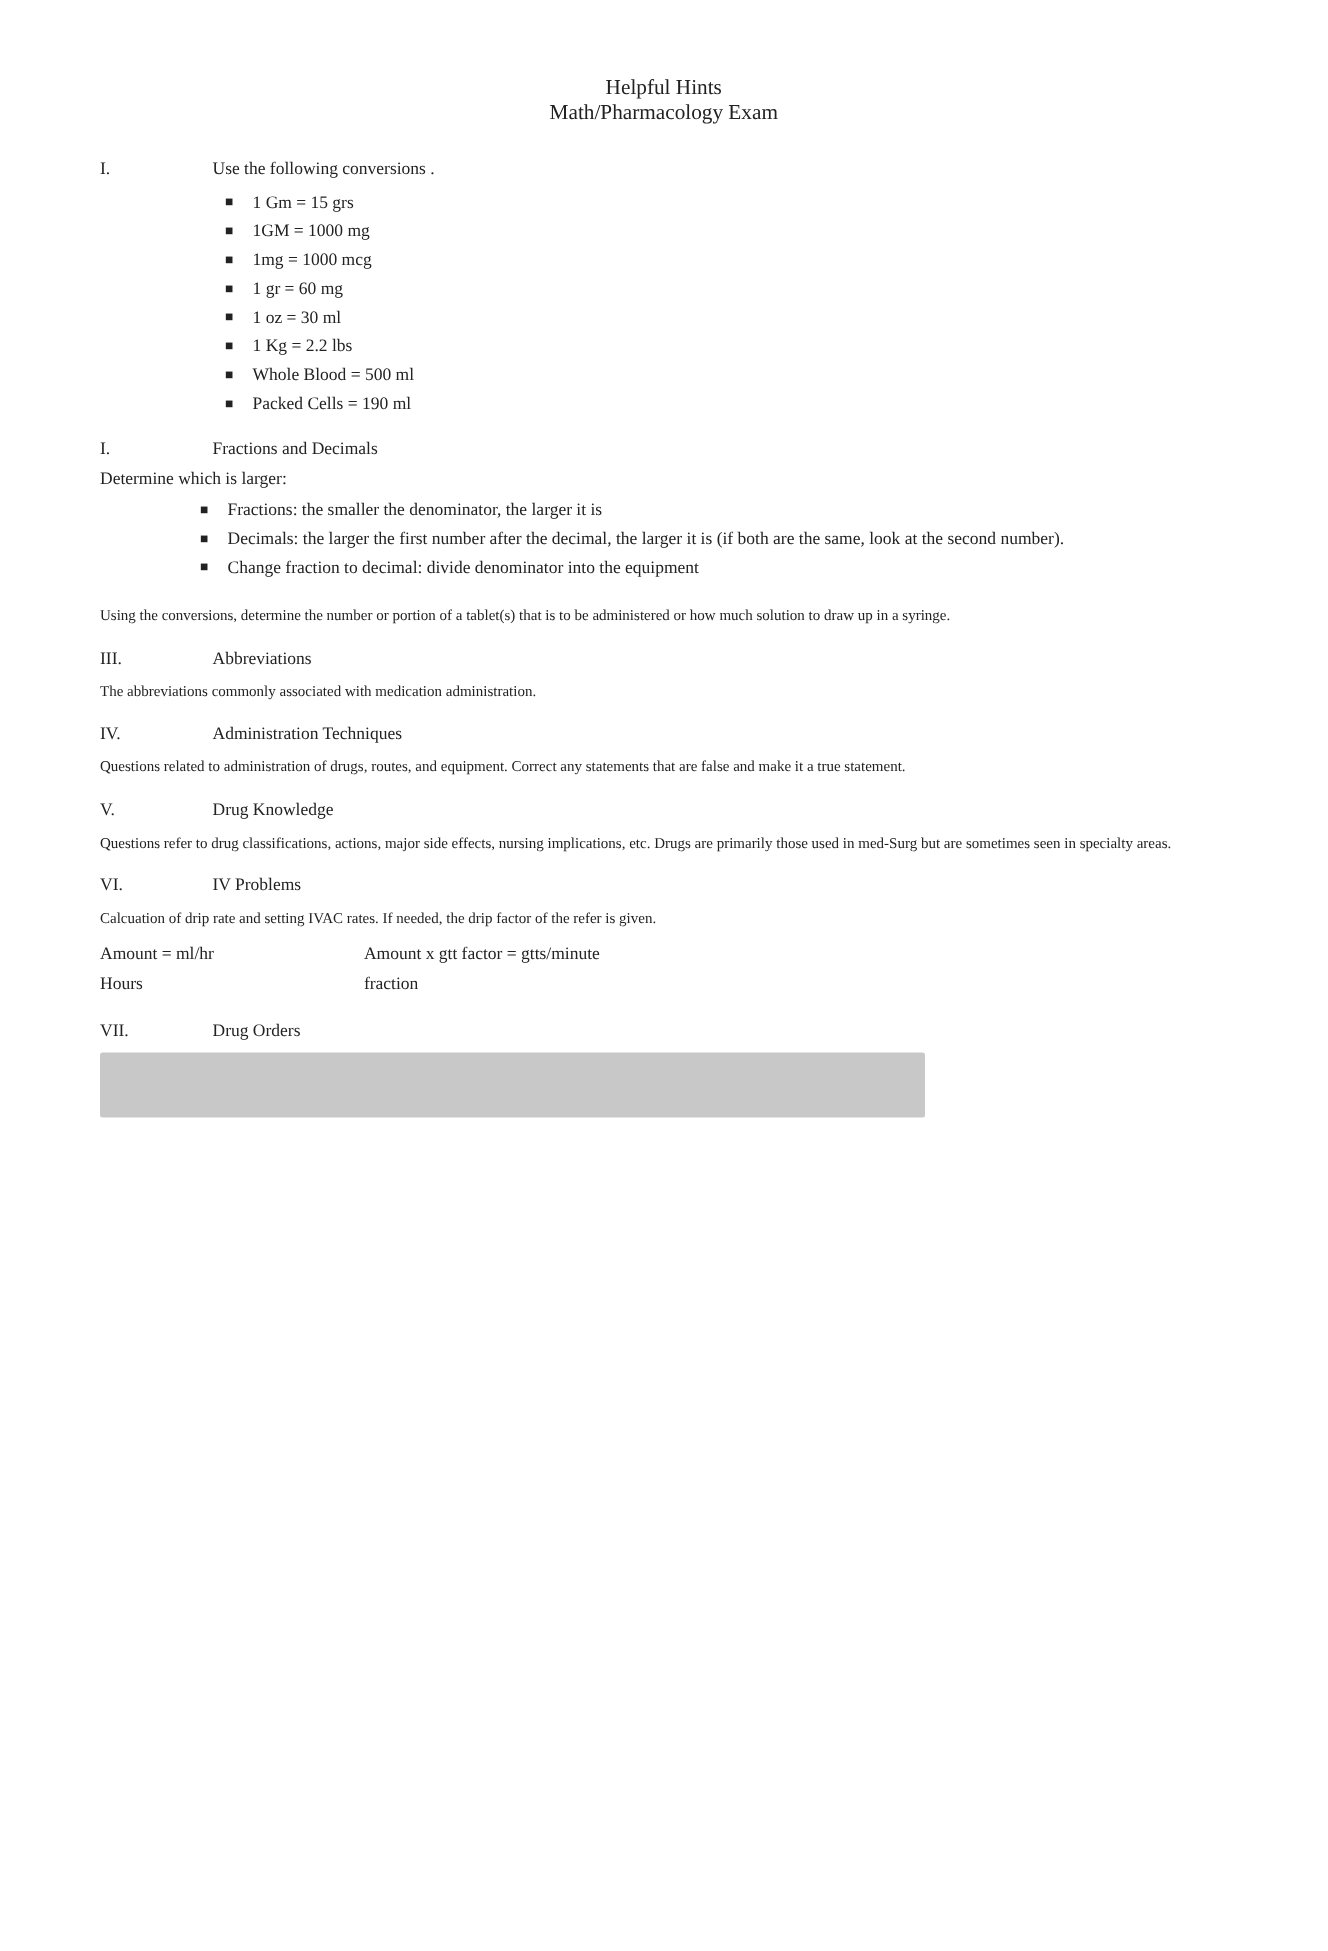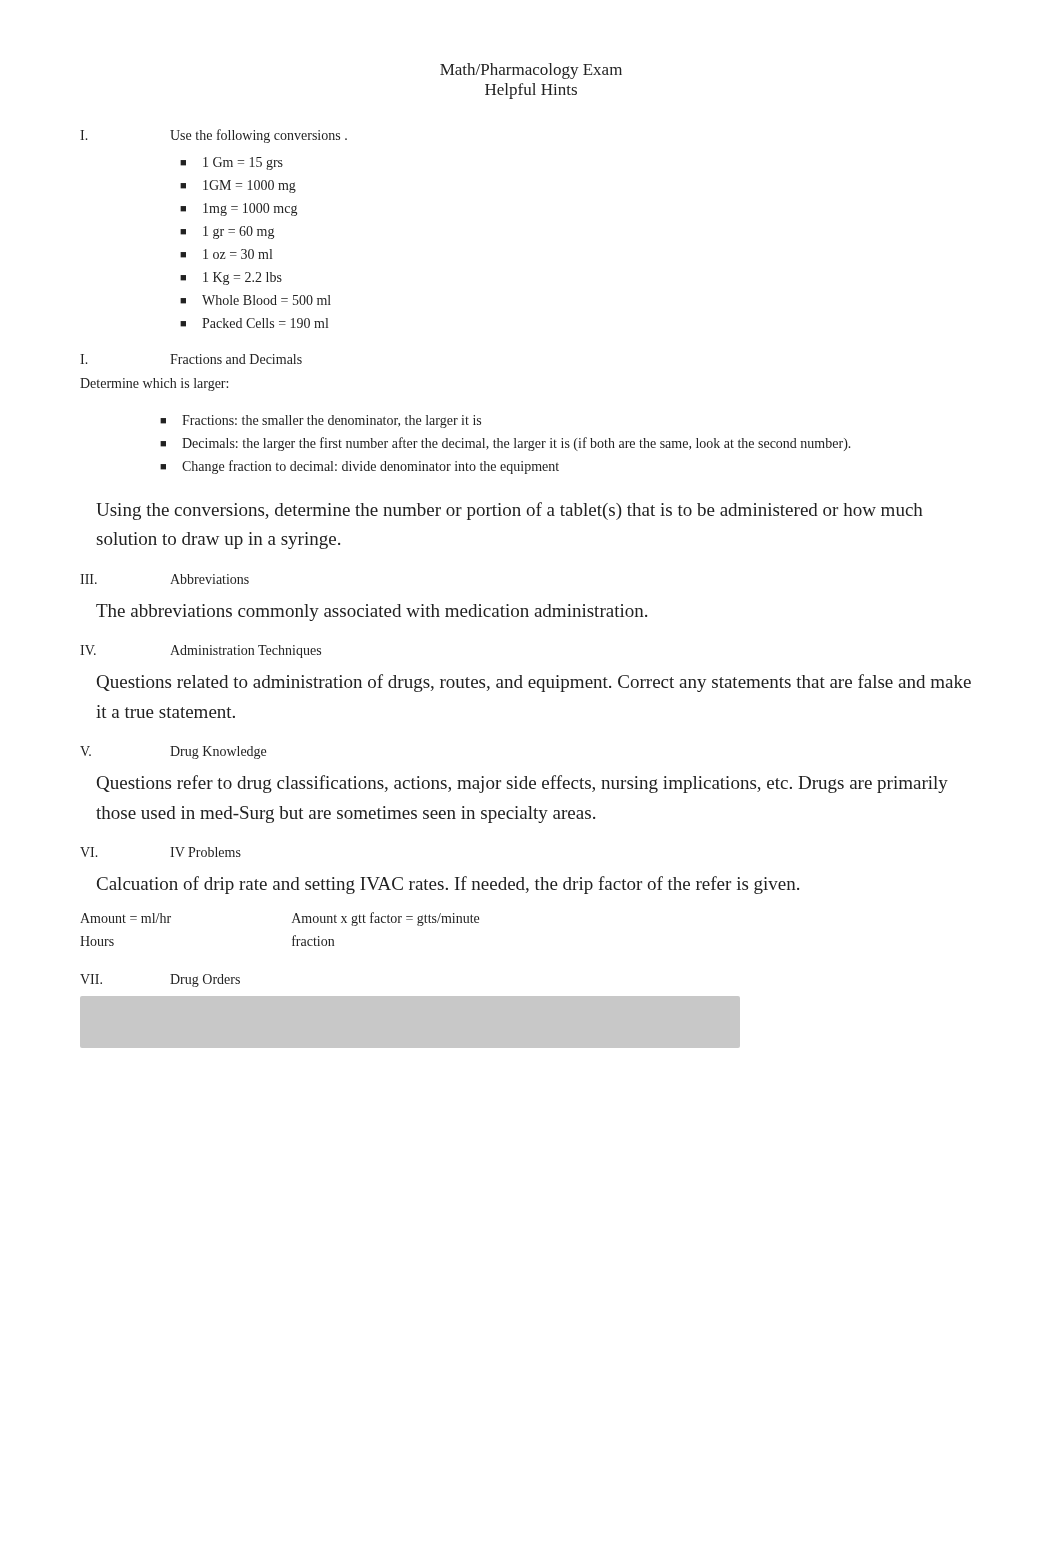--- a/index.html
+++ b/index.html
@@ -33,24 +33,23 @@
       margin-bottom: 8px;
     }
     .section-num {
       min-width: 60px;
       font-size: 14px;
     }
     .section-title {
       font-size: 14px;
     }
     .body-text {
-      font-size: 19px;
+      font-size: 12px;
       line-height: 1.55;
       margin-bottom: 8px;
-      margin-left: 16px;
     }
     .bullet-list {
       margin-left: 100px;
       margin-bottom: 10px;
     }
     .bullet-item {
       display: flex;
       gap: 8px;
       margin-bottom: 2px;
       font-size: 14px;
@@ -61,21 +60,21 @@
       font-size: 11px;
       margin-top: 2px;
     }
     .bullet-text {}
     .sub-bullet-list {
       margin-left: 80px;
       margin-bottom: 10px;
     }
     .determine-text {
       font-size: 14px;
-      margin-bottom: 18px;
+      margin-bottom: 6px;
     }
     .formula-row {
       display: flex;
       gap: 120px;
       margin-bottom: 6px;
       font-size: 14px;
       align-items: flex-end;
     }
     .formula-col {}
     .formula-line {
@@ -86,22 +85,22 @@
       height: 52px;
       width: 660px;
       margin-top: 8px;
       border-radius: 2px;
     }
   </style>
 </head>
 <body>
 
 <div class="page-title">
+  <h1>Helpful Hints</h1>
   <h1>Math/Pharmacology Exam</h1>
-  <h1>Helpful Hints</h1>
 </div>
 
 <div class="section">
   <div class="section-heading">
     <span class="section-num">I.</span>
     <span class="section-title">Use the following conversions  .</span>
   </div>
   <div class="bullet-list">
     <div class="bullet-item">
       <span class="bullet-symbol">■</span>

